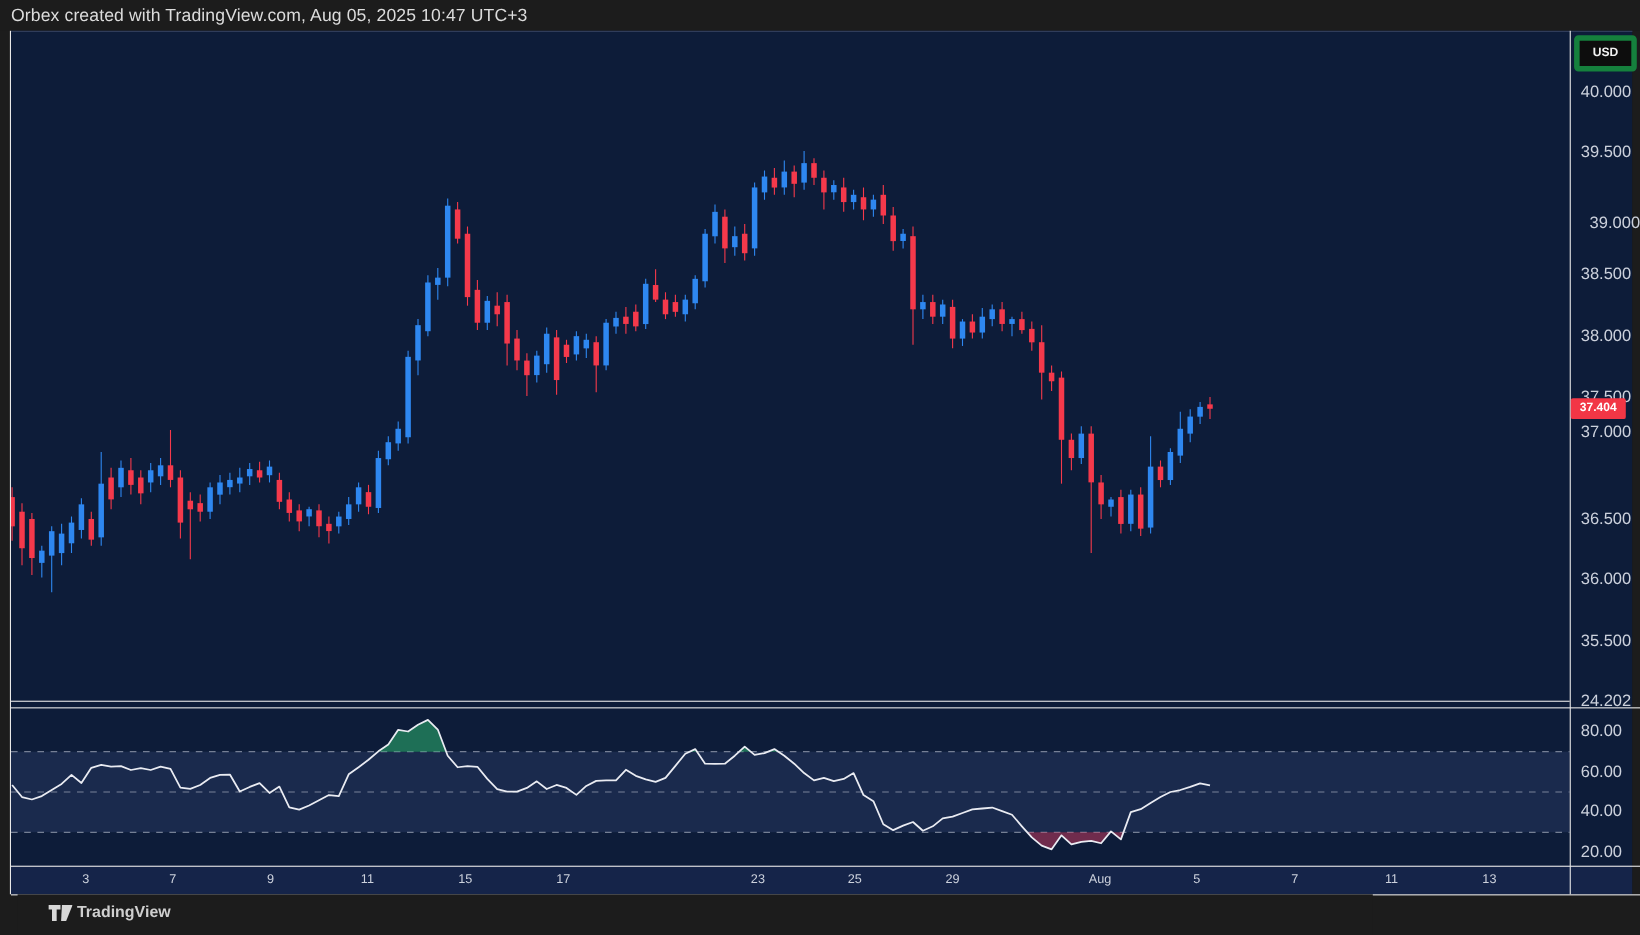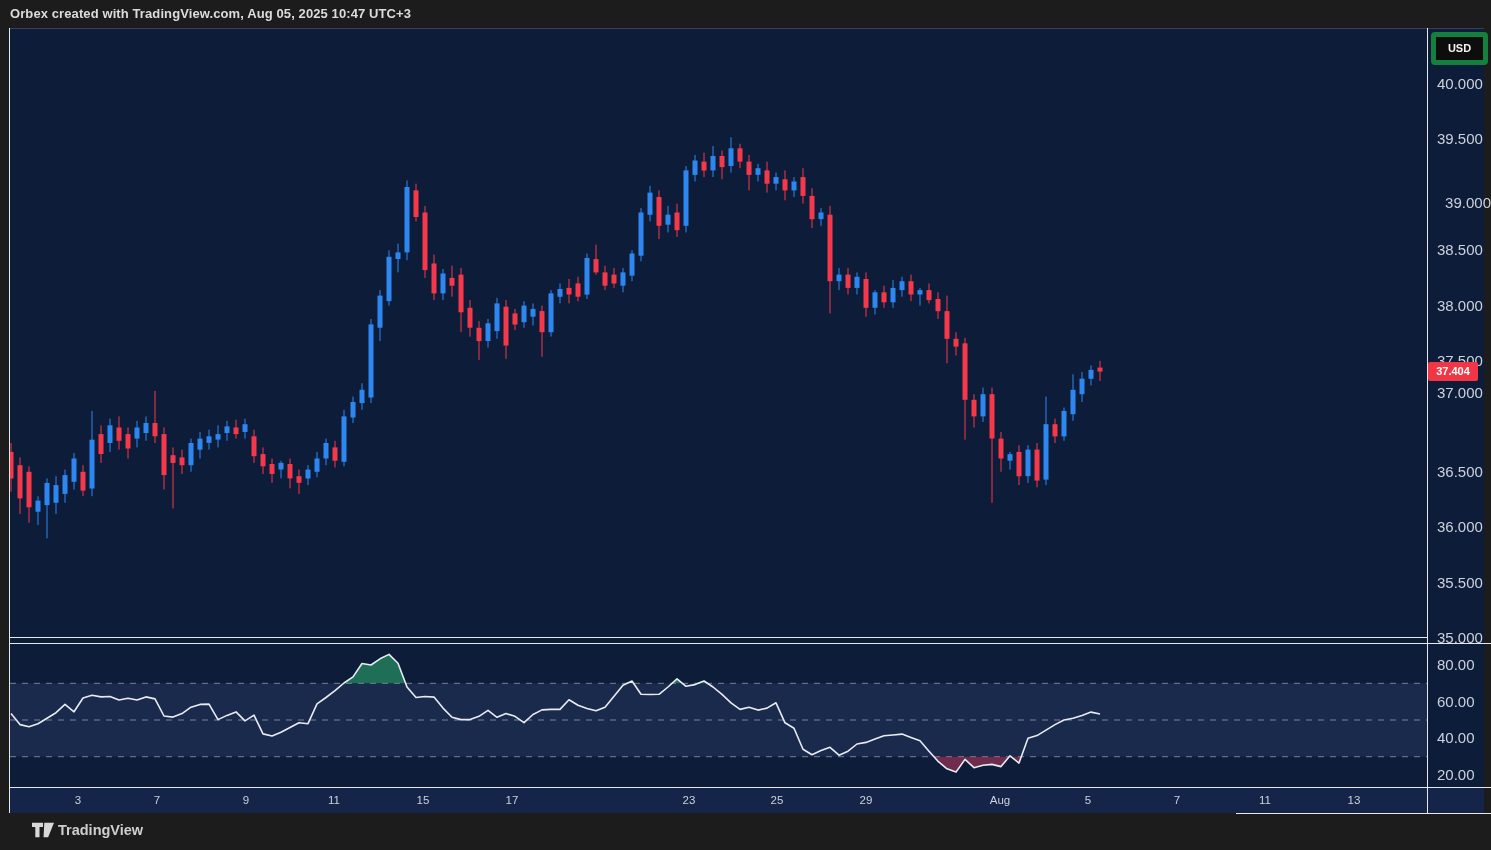--- a/index.html
+++ b/index.html
@@ -1,32 +1,32 @@
 <!DOCTYPE html>
 <html><head>
 <meta charset="utf-8">
 <style>
   html,body{margin:0;padding:0;background:#1c1c1c;width:1491px;height:850px;overflow:hidden;
     font-family:"Liberation Sans","DejaVu Sans",sans-serif;}
   #stage{position:absolute;left:0;top:0;width:1491px;height:850px;background:#1c1c1c;}
   .topbar{position:absolute;left:0;top:0;width:1491px;height:28px;background:#1c1c1c;}
-  .topbar .title{position:absolute;left:10px;top:6px;font-size:13px;font-weight:bold;color:#dcdcdc;letter-spacing:.1px;}
+  .topbar .title{position:absolute;left:10px;top:6px;font-size:16px;font-weight:normal;color:#dcdcdc;letter-spacing:.1px;}
   .chart-bg{position:absolute;left:10px;top:28px;width:1474px;height:785px;background:#0d1c39;}
   .timeband{position:absolute;left:10px;top:787px;width:1474px;height:26px;background:#152449;}
   .rightstrip{position:absolute;left:1484px;top:28px;width:7px;height:785px;background:#1c1c1c;}
   .vline,.hline{position:absolute;background:#e8e8e8;}
   .hline-dim{position:absolute;background:#33415f;}
   svg{position:absolute;display:block;}
   .axis-label{position:absolute;left:1437px;width:54px;height:14px;font-size:15px;color:#ccd1dc;line-height:14px;}
   .time-label{position:absolute;width:40px;height:14px;font-size:11.5px;color:#ccd1dc;line-height:14px;text-align:center;top:793px;}
   .usd-badge{position:absolute;left:1431px;top:32px;width:47px;height:23px;background:#0d0d0d;border:5px solid #15803d;
     border-radius:4px;color:#f2f2f2;font-size:11px;line-height:22px;text-align:center;font-weight:bold;}
   .last-price{position:absolute;left:1428px;top:362px;width:50px;height:19px;background:#f23645;color:#ffffff;
     font-size:11px;line-height:19px;text-align:center;border-radius:2px;font-weight:bold;}
-  .footer{position:absolute;left:4px;top:813px;width:1232px;height:37px;background:#1c1c1c;}
+  .footer{position:absolute;left:16px;top:813px;width:1232px;height:37px;background:#1c1c1c;}
   .tv-logo{position:absolute;left:28px;top:9px;width:22px;height:16px;}
   .tv-brand{position:absolute;left:54px;top:9px;font-size:14.5px;font-weight:bold;color:#cfcfcf;}
 </style>
 </head>
 <body>
 
 <div id="stage">
   <div class="topbar">
     <span class="title">Orbex created with TradingView.com, Aug 05, 2025 10:47 UTC+3</span>
   </div>
@@ -309,21 +309,21 @@
       <div class="axis-label" style="top: 77px;">40.000</div>
       <div class="axis-label" style="top: 132px;">39.500</div>
       <div class="axis-label" style="top: 196px; text-align: right;">39.000</div>
       <div class="axis-label" style="top: 243px;">38.500</div>
       <div class="axis-label" style="top: 299px;">38.000</div>
       <div class="axis-label" style="top: 354px;">37.500</div>
       <div class="axis-label" style="top: 386px;">37.000</div>
       <div class="axis-label" style="top: 465px;">36.500</div>
       <div class="axis-label" style="top: 520px;">36.000</div>
       <div class="axis-label" style="top: 576px;">35.500</div>
-      <div class="axis-label" style="top: 631px;">35.000</div>
+      <div class="axis-label" style="top: 631px;">24.202</div>
     </div>
   <div class="last-price">37.404</div>
   <div id="rsi-axis">
       <div class="axis-label" style="top: 658px;">80.00</div>
       <div class="axis-label" style="top: 695px;">60.00</div>
       <div class="axis-label" style="top: 731px;">40.00</div>
       <div class="axis-label" style="top: 768px;">20.00</div>
     </div>
 
   <div id="time-axis">

